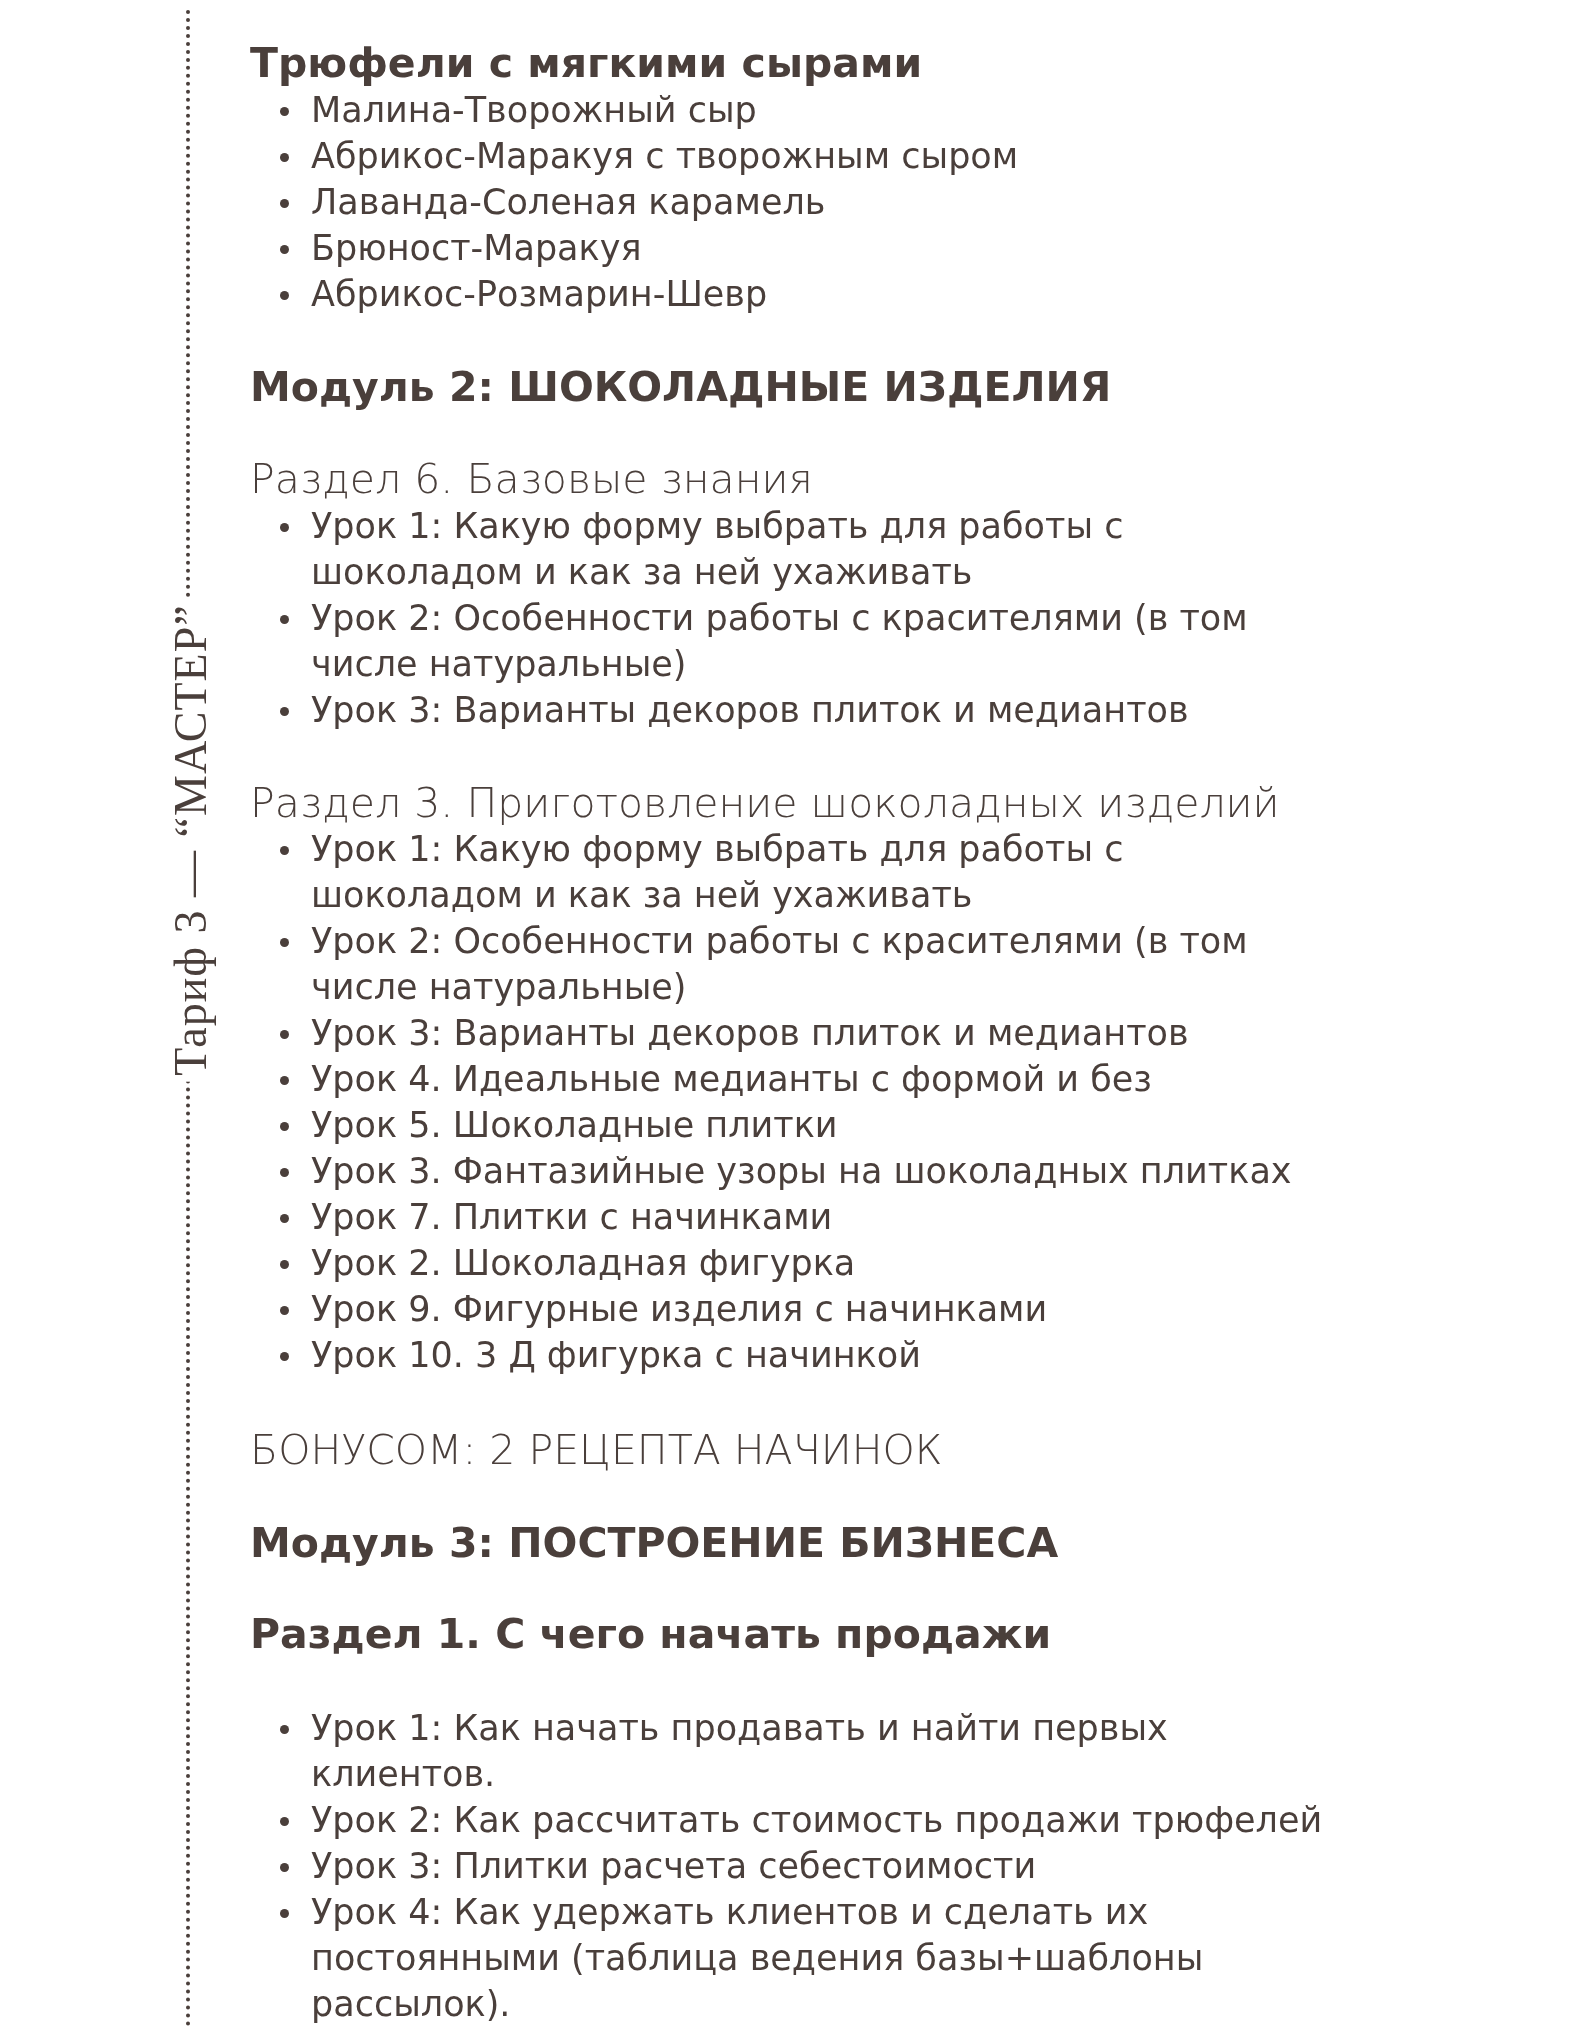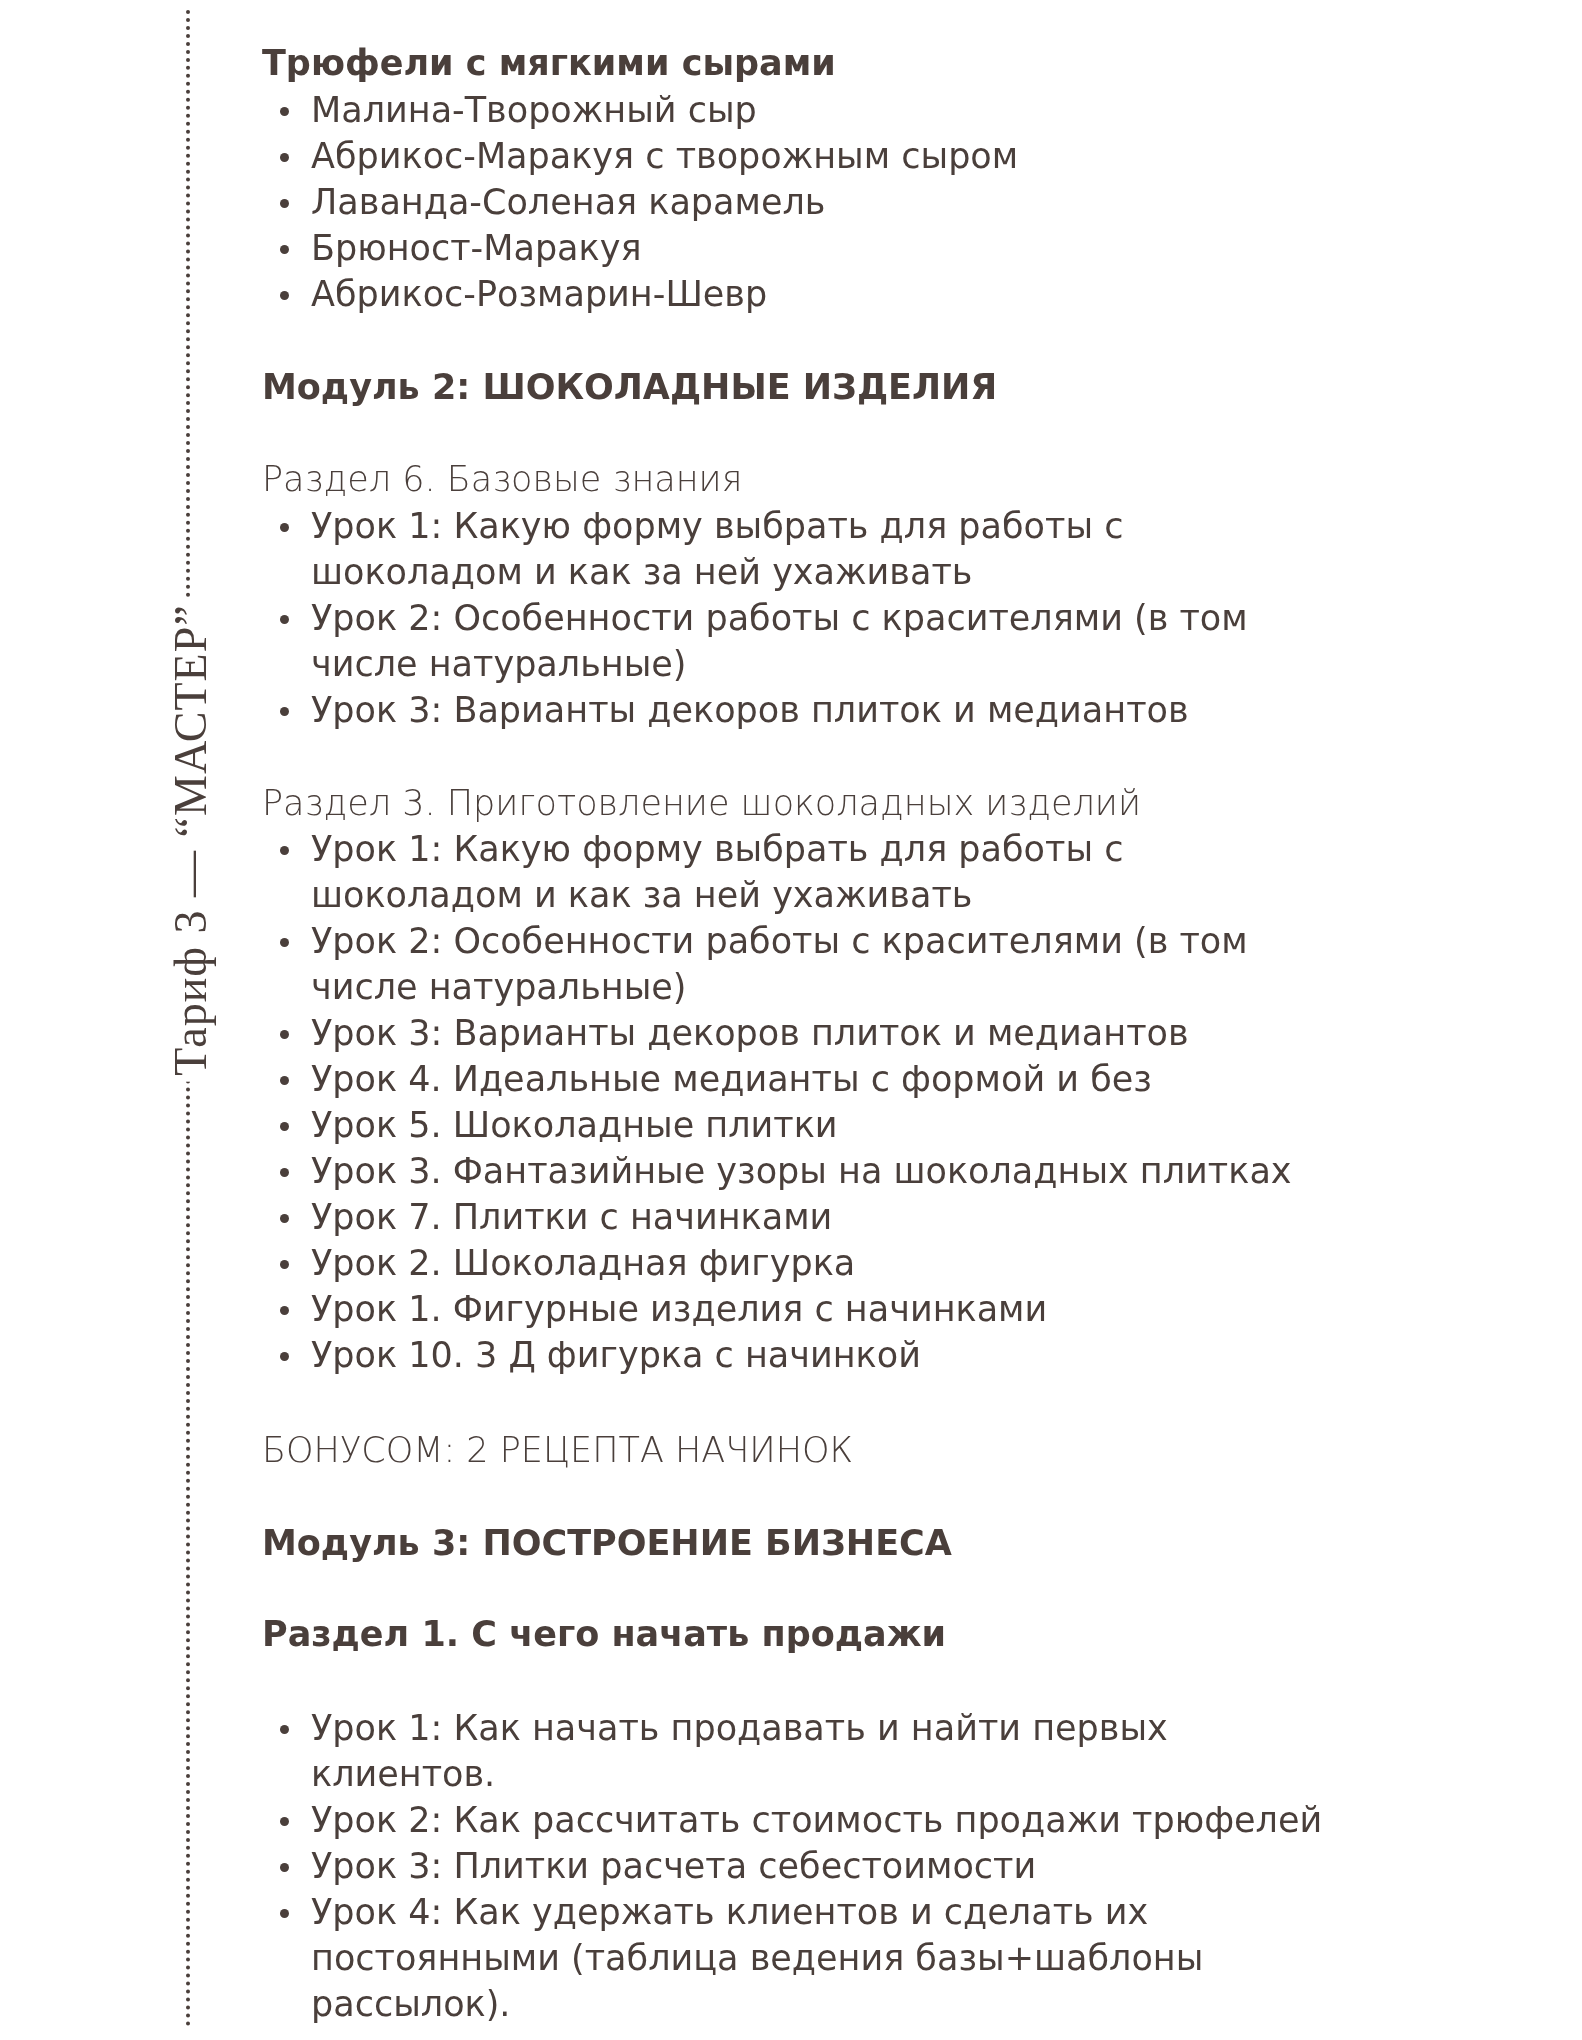--- a/index.html
+++ b/index.html
@@ -4,21 +4,21 @@
 <style>
   html, body { margin:0; padding:0; background:#ffffff; }
   body { width:1582px; height:2040px; position:relative; overflow:hidden;
          font-family:"DejaVu Sans", sans-serif; color:#4a3f3b; }
   .dotline { position:absolute; left:186px; top:10px; width:0; height:2018px;
              border-left:4px dotted #4a3f3b; }
   .side-label { position:absolute; left:190px; top:840px; transform:translate(-50%,-50%) rotate(-90deg);
                 white-space:nowrap; font-family:"Liberation Serif", serif; font-size:46px;
                 color:#4a3f3b; background:#fff; padding:0 6px; letter-spacing:1px; }
   .content { position:absolute; left:250px; top:0; width:1280px; }
-  .line { position:absolute; left:12px; font-size:35px; line-height:46px; white-space:nowrap; font-weight:300; }
+  .line { position:absolute; left:0; font-size:41px; line-height:46px; white-space:nowrap; font-weight:300; }
   .bold { font-weight:bold; }
   .bullet-row { position:absolute; left:0; font-size:35px; line-height:46px; white-space:nowrap; }
   .bullet { position:absolute; left:30px; top:0; }
   .bullet::before { content:""; position:absolute; top:20px; width:9px; height:9px; border-radius:50%; background:#4a3f3b; }
   .btext { position:absolute; left:61px; top:0; }
 </style>
 </head>
 <body>
 
 <div class="dotline"></div>
@@ -103,21 +103,21 @@
   <div class="bullet-row" style="top:1194px">
       <span class="bullet"></span>
       <span class="btext">Урок 7. Плитки с начинками</span>
     </div>
   <div class="bullet-row" style="top:1240px">
       <span class="bullet"></span>
       <span class="btext">Урок 2.  Шоколадная фигурка</span>
     </div>
   <div class="bullet-row" style="top:1286px">
       <span class="bullet"></span>
-      <span class="btext">Урок 1. Фигурные изделия с начинками</span>
+      <span class="btext">Урок 9. Фигурные изделия с начинками</span>
     </div>
   <div class="bullet-row" style="top:1332px">
       <span class="bullet"></span>
       <span class="btext">Урок 10. 3 Д фигурка с начинкой</span>
     </div>
 
   <div class="line" style="top:1427px">БОНУСОМ: 2 РЕЦЕПТА НАЧИНОК</div>
 
   <div class="line bold" style="top:1520px">Модуль 3: ПОСТРОЕНИЕ БИЗНЕСА</div>
   <div class="line bold" style="top:1611px">Раздел 1. С чего начать продажи</div>

